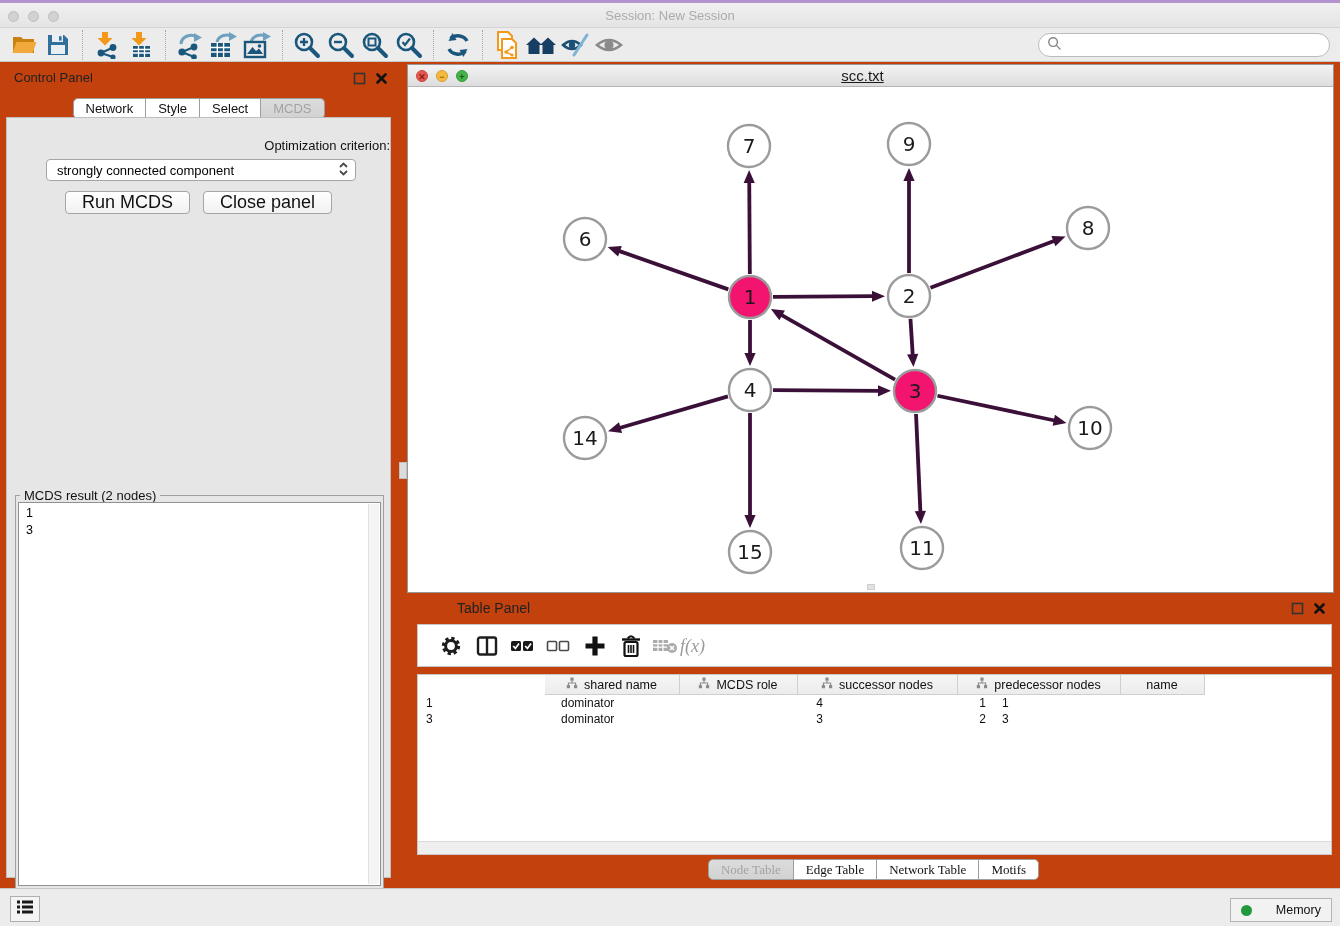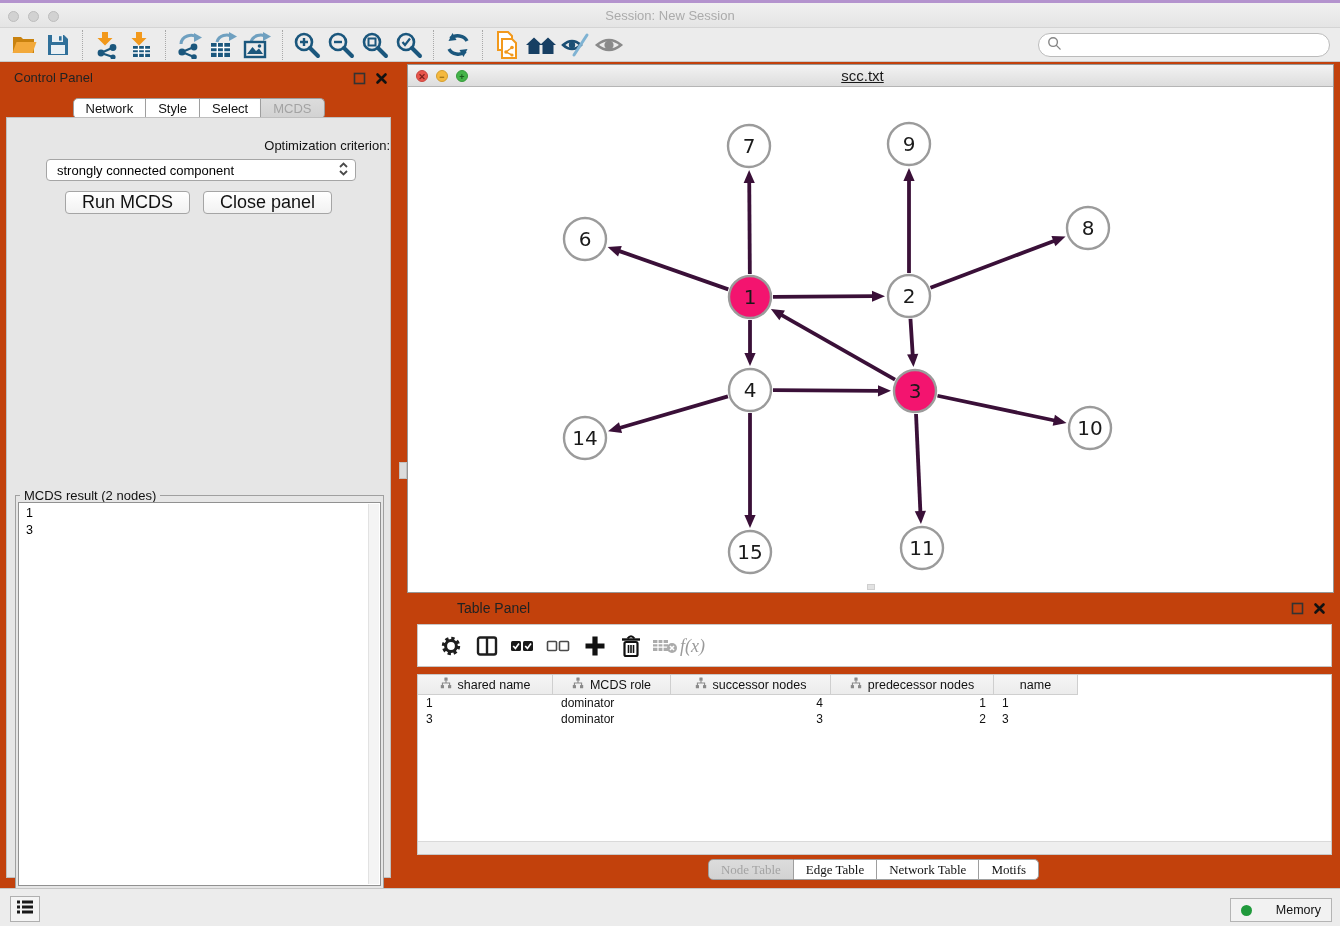--- a/index.html
+++ b/index.html
@@ -54,21 +54,21 @@
   .nw-light { position:absolute; top:5px; width:12px; height:12px; border-radius:50%; font-size:9px; line-height:12px; text-align:center; font-weight:bold; }
   .nw-canvas { position:absolute; left:0; top:22px; width:925px; height:505px; background:#FFFFFF; }
   .nw-grip { position:absolute; left:459px; bottom:2px; width:8px; height:6px; background:#E2E2E2; border:1px solid #CFCFCF; }
 
   
   .table-panel { position:absolute; left:407px; top:597px; width:933px; height:291px; }
   .tp-header { position:absolute; left:10px; top:3px; font-size:14px; color:#222;margin-left:40px; }
   .tp-toolbar { position:absolute; left:10px; top:27px; width:915px; height:43px; background:#FFFFFF; border:1px solid #C6C6C6; display:flex; align-items:center; padding-left:8px; }
   .tp-btn { width:36px; height:32px; display:flex; align-items:center; justify-content:flex-end; }
   .tp-table { position:absolute; left:10px; top:77px; width:915px; height:181px; background:#FFFFFF; border:1px solid #C8C8C8; overflow:hidden; }
-  .thead { display:flex; height:20px; }
+  .thead { display:flex; height:20px;justify-content:center; }
   .th { background:linear-gradient(#F5F5F5,#ECECEC); border-right:1px solid #CFCFCF; border-bottom:1px solid #CFCFCF; display:flex; align-items:center; justify-content:center; gap:6px; font-size:12.5px; color:#111; }
   .trow { display:flex; height:16px; font-size:12px; color:#111; }
   .td { padding:0 8px; line-height:16px; white-space:nowrap; overflow:hidden; }
   .td.right { text-align:right; }
   .hscroll { position:absolute; left:0; right:0; bottom:0; height:13px; background:#EFEFEF; border-top:1px solid #DADADA; }
   .tp-tabs { position:absolute; left:0; right:0; top:262px; display:flex; justify-content:center;font-family:Liberation Serif, serif; }
 
   
   .statusbar { position:absolute; left:0; top:888px; width:1340px; height:38px; background:#ECECEC; border-top:1px solid #C6C6C6; }
   .list-btn { position:absolute; left:10px; top:7px; width:30px; height:26px; background:#F4F4F4; border:1px solid #AFAFAF; display:flex; align-items:center; justify-content:center; }

